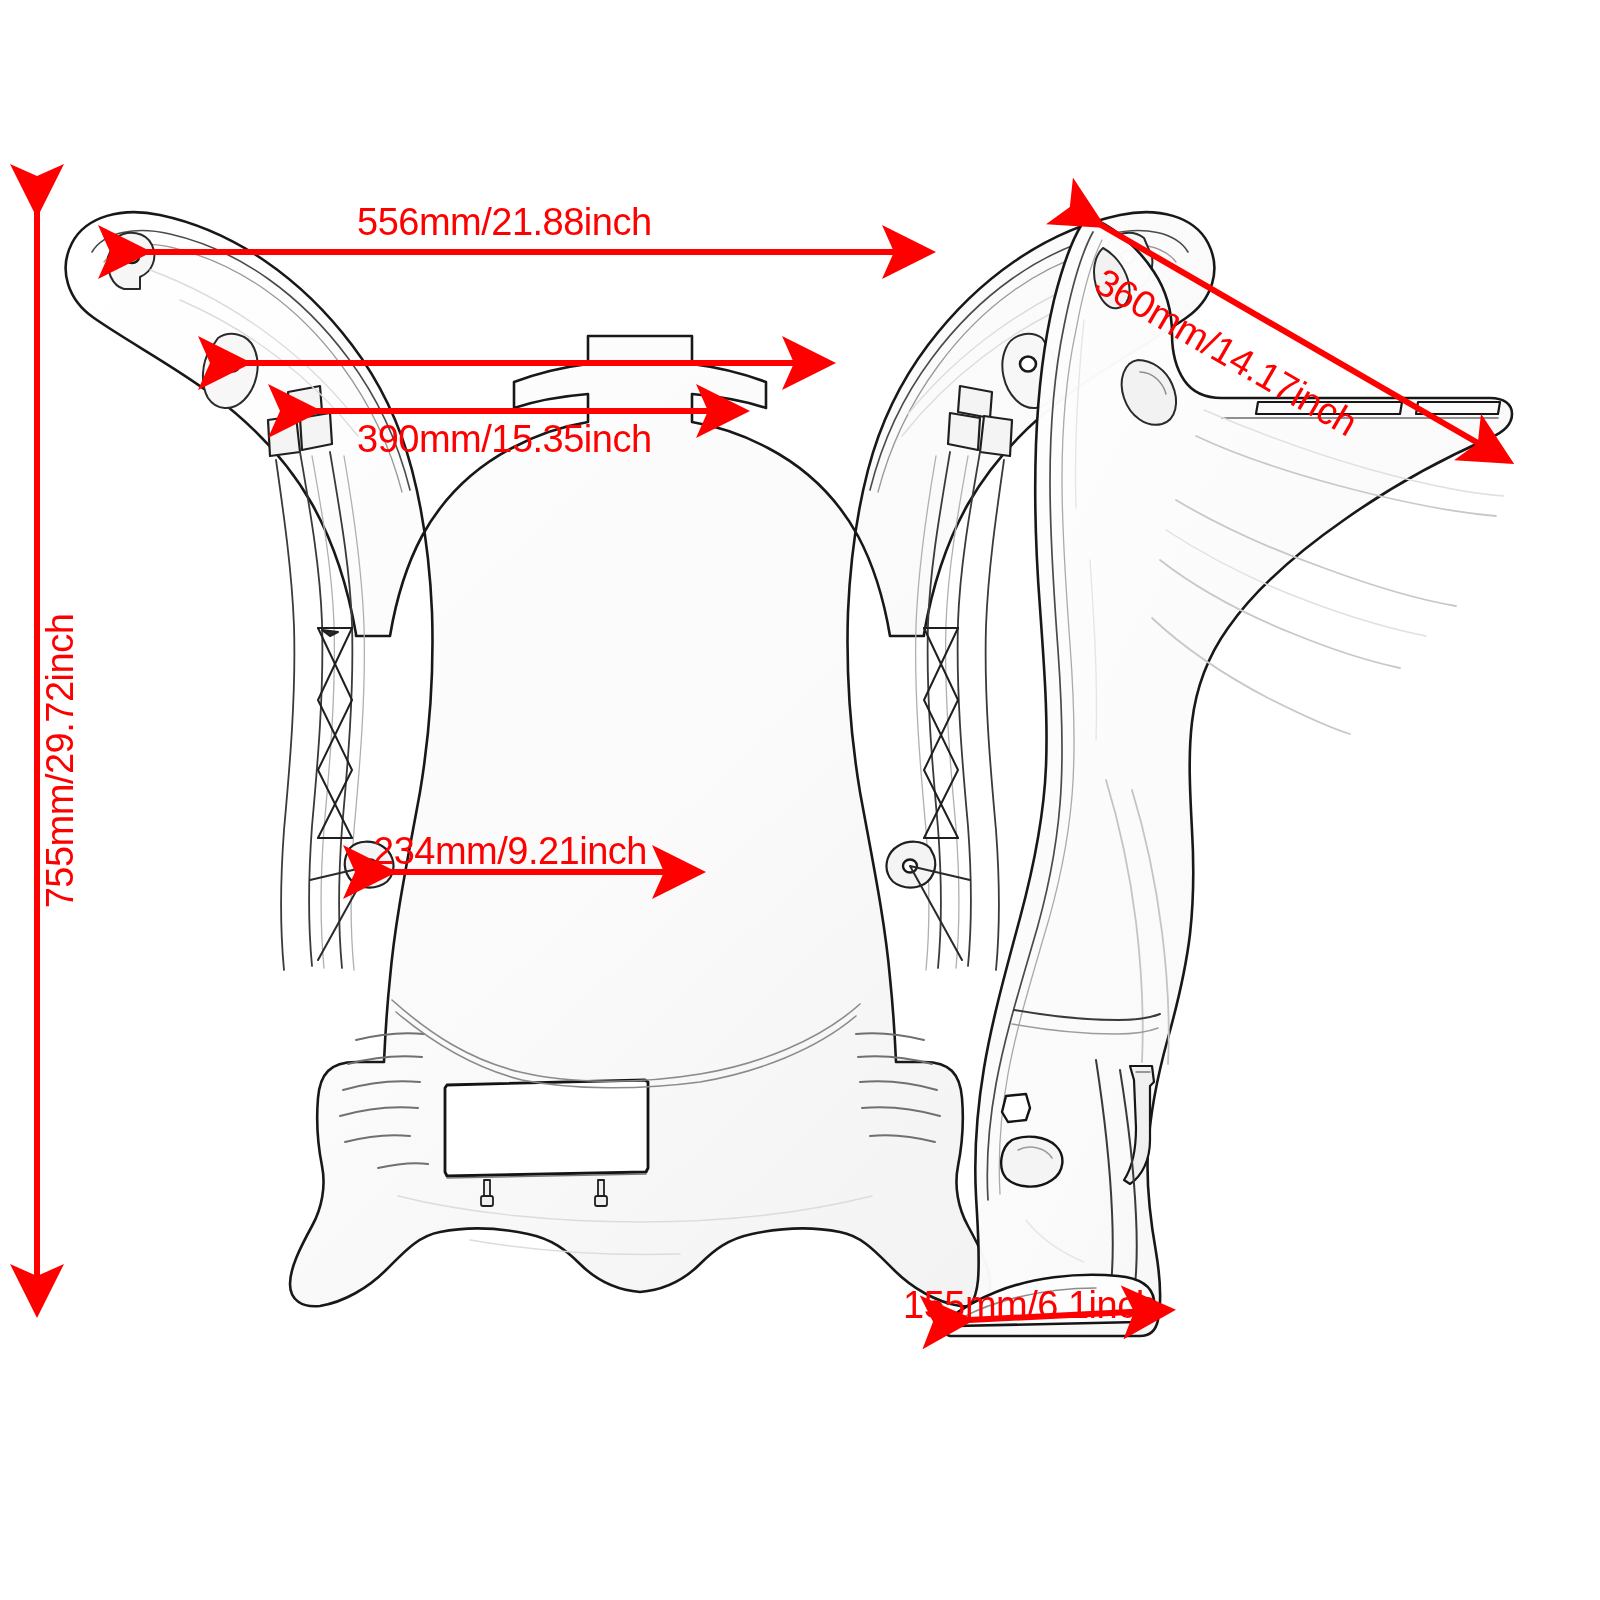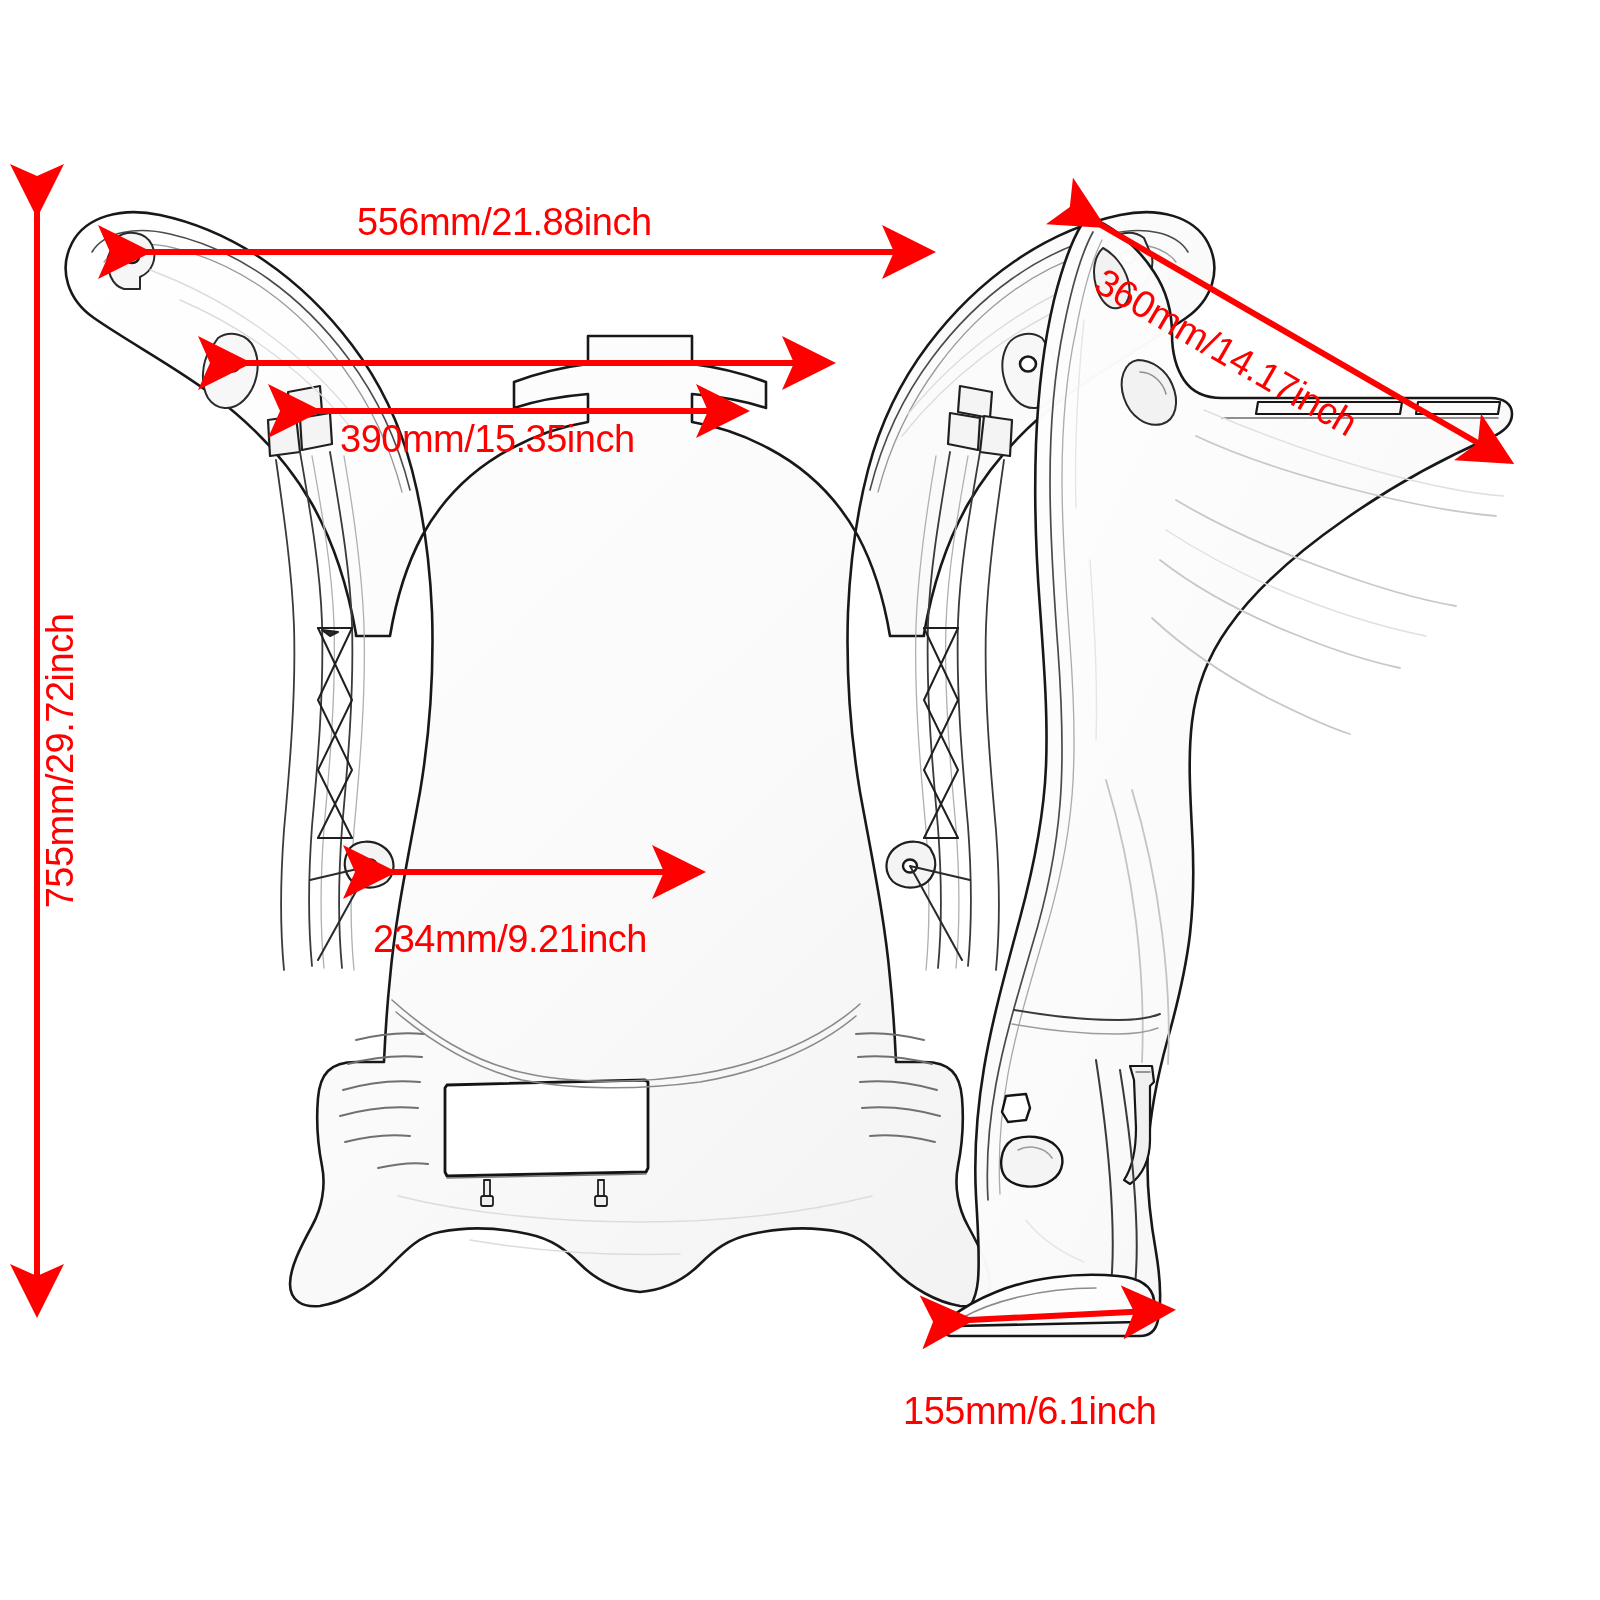--- a/index.html
+++ b/index.html
@@ -31,37 +31,37 @@
     color: #ff0000;
     font-family: "Liberation Sans", sans-serif;
     font-size: 38px;
     font-weight: 400;
     white-space: nowrap;
     letter-spacing: -0.5px;
     line-height: 1;
   }
   #lbl-556 { left: 357px; top: 203px; }
   #lbl-445 { left: 357px; top: 312px; }
-  #lbl-390 { left: 340px; top: 420px; }
-  #lbl-234 { left: 373px; top: 920px; }
+  #lbl-390 { left: 357px; top: 420px; }
+  #lbl-234 { left: 373px; top: 832px; }
   #lbl-755 {
     left: -100px;
     top: 742px;
     width: 320px;
     text-align: center;
     transform: rotate(-90deg);
     transform-origin: center center;
   }
   #lbl-360 {
     left: 1108px;
     top: 262px;
     transform: rotate(30deg);
     transform-origin: left top;
   }
-  #lbl-155 { left: 903px; top: 1392px; }
+  #lbl-155 { left: 903px; top: 1286px; }
 </style>
 </head>
 <body>
 
 <div id="stage">
 
   <svg id="drawing" viewBox="0 0 1600 1600" xmlns="http://www.w3.org/2000/svg">
 
     <defs>
       <marker id="arrH" markerWidth="9" markerHeight="9" refX="8" refY="4.5" orient="auto" markerUnits="strokeWidth">

